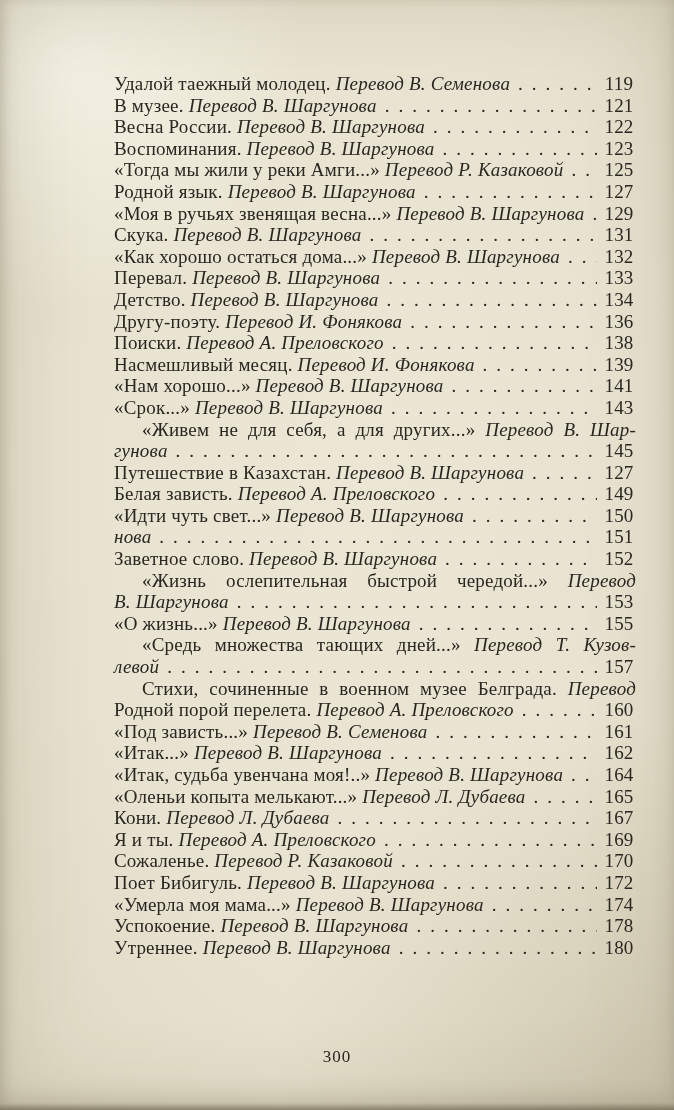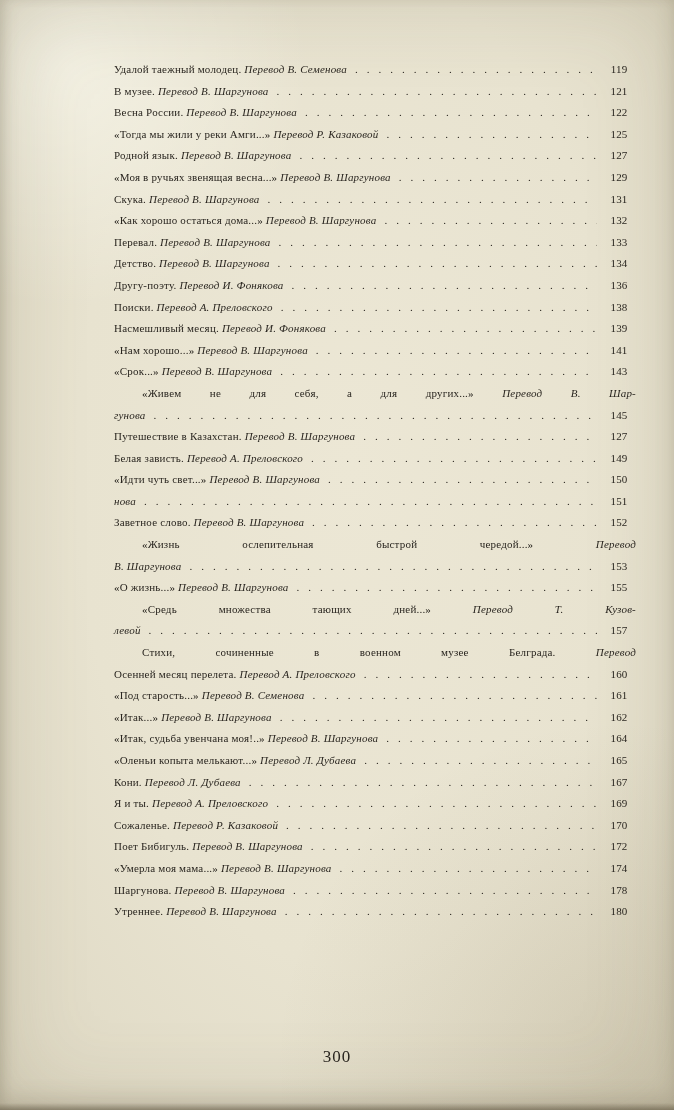--- a/index.html
+++ b/index.html
@@ -25,23 +25,23 @@
   .page::after {
     content: "";
     position: absolute;
     left: 0; right: 0; bottom: 0;
     height: 7px;
     background: linear-gradient(to bottom, rgba(60,50,30,0), rgba(60,50,30,0.38));
   }
   .toc {
     position: absolute;
     left: 114px;
-    top: 59px;
+    top: 73px;
     width: 522px;
-    font-size: 11px;
+    font-size: 19px;
     line-height: 21.6px;
     letter-spacing: 0.2px;
   }
   .entry { margin: 0; }
   .line-full {
     text-align: justify;
     text-align-last: justify;
     white-space: normal;
     margin-left: 28px;
   }
@@ -99,20 +99,27 @@
       </div>
       <div class="entry">
         <div class="line line-last">
           <span class="line-text"><span class="rm">Весна России. </span><span class="it">Перевод В. Шаргунова</span></span>
           <span class="leader"></span>
           <span class="pg">122</span>
         </div>
       </div>
       <div class="entry">
         <div class="line line-last">
+          <span class="line-text"><span class="rm">Воспоминания. </span><span class="it">Перевод В. Шаргунова</span></span>
+          <span class="leader"></span>
+          <span class="pg">123</span>
+        </div>
+      </div>
+      <div class="entry">
+        <div class="line line-last">
           <span class="line-text"><span class="rm">«Тогда мы жили у реки Амги...» </span><span class="it">Перевод Р. Казаковой</span></span>
           <span class="leader"></span>
           <span class="pg">125</span>
         </div>
       </div>
       <div class="entry">
         <div class="line line-last">
           <span class="line-text"><span class="rm">Родной язык. </span><span class="it">Перевод В. Шаргунова</span></span>
           <span class="leader"></span>
           <span class="pg">127</span>
@@ -252,28 +259,28 @@
           <span class="line-text"><span class="it">левой</span></span>
           <span class="leader"></span>
           <span class="pg">157</span>
         </div>
       </div>
       <div class="entry">
         <div class="line line-full"><span class="line-text"><span class="rm">Стихи, сочиненные в военном музее Белграда. </span><span class="it">Перевод</span></span></div>
       </div>
       <div class="entry">
         <div class="line line-last">
-          <span class="line-text"><span class="rm">Осенней месяц перелета. </span><span class="it">Перевод А. Преловского</span></span>
+          <span class="line-text"><span class="rm">Родной порой перелета. </span><span class="it">Перевод А. Преловского</span></span>
           <span class="leader"></span>
           <span class="pg">160</span>
         </div>
       </div>
       <div class="entry">
         <div class="line line-last">
-          <span class="line-text"><span class="rm">«Под старость...» </span><span class="it">Перевод В. Семенова</span></span>
+          <span class="line-text"><span class="rm">«Под зависть...» </span><span class="it">Перевод В. Семенова</span></span>
           <span class="leader"></span>
           <span class="pg">161</span>
         </div>
       </div>
       <div class="entry">
         <div class="line line-last">
           <span class="line-text"><span class="rm">«Итак...» </span><span class="it">Перевод В. Шаргунова</span></span>
           <span class="leader"></span>
           <span class="pg">162</span>
         </div>
@@ -322,21 +329,21 @@
       </div>
       <div class="entry">
         <div class="line line-last">
           <span class="line-text"><span class="rm">«Умерла моя мама...» </span><span class="it">Перевод В. Шаргунова</span></span>
           <span class="leader"></span>
           <span class="pg">174</span>
         </div>
       </div>
       <div class="entry">
         <div class="line line-last">
-          <span class="line-text"><span class="rm">Шаргунова. </span><span class="it">Перевод В. Шаргунова</span></span>
+          <span class="line-text"><span class="rm">Успокоение. </span><span class="it">Перевод В. Шаргунова</span></span>
           <span class="leader"></span>
           <span class="pg">178</span>
         </div>
       </div>
       <div class="entry">
         <div class="line line-last">
           <span class="line-text"><span class="rm">Утреннее. </span><span class="it">Перевод В. Шаргунова</span></span>
           <span class="leader"></span>
           <span class="pg">180</span>
         </div>

